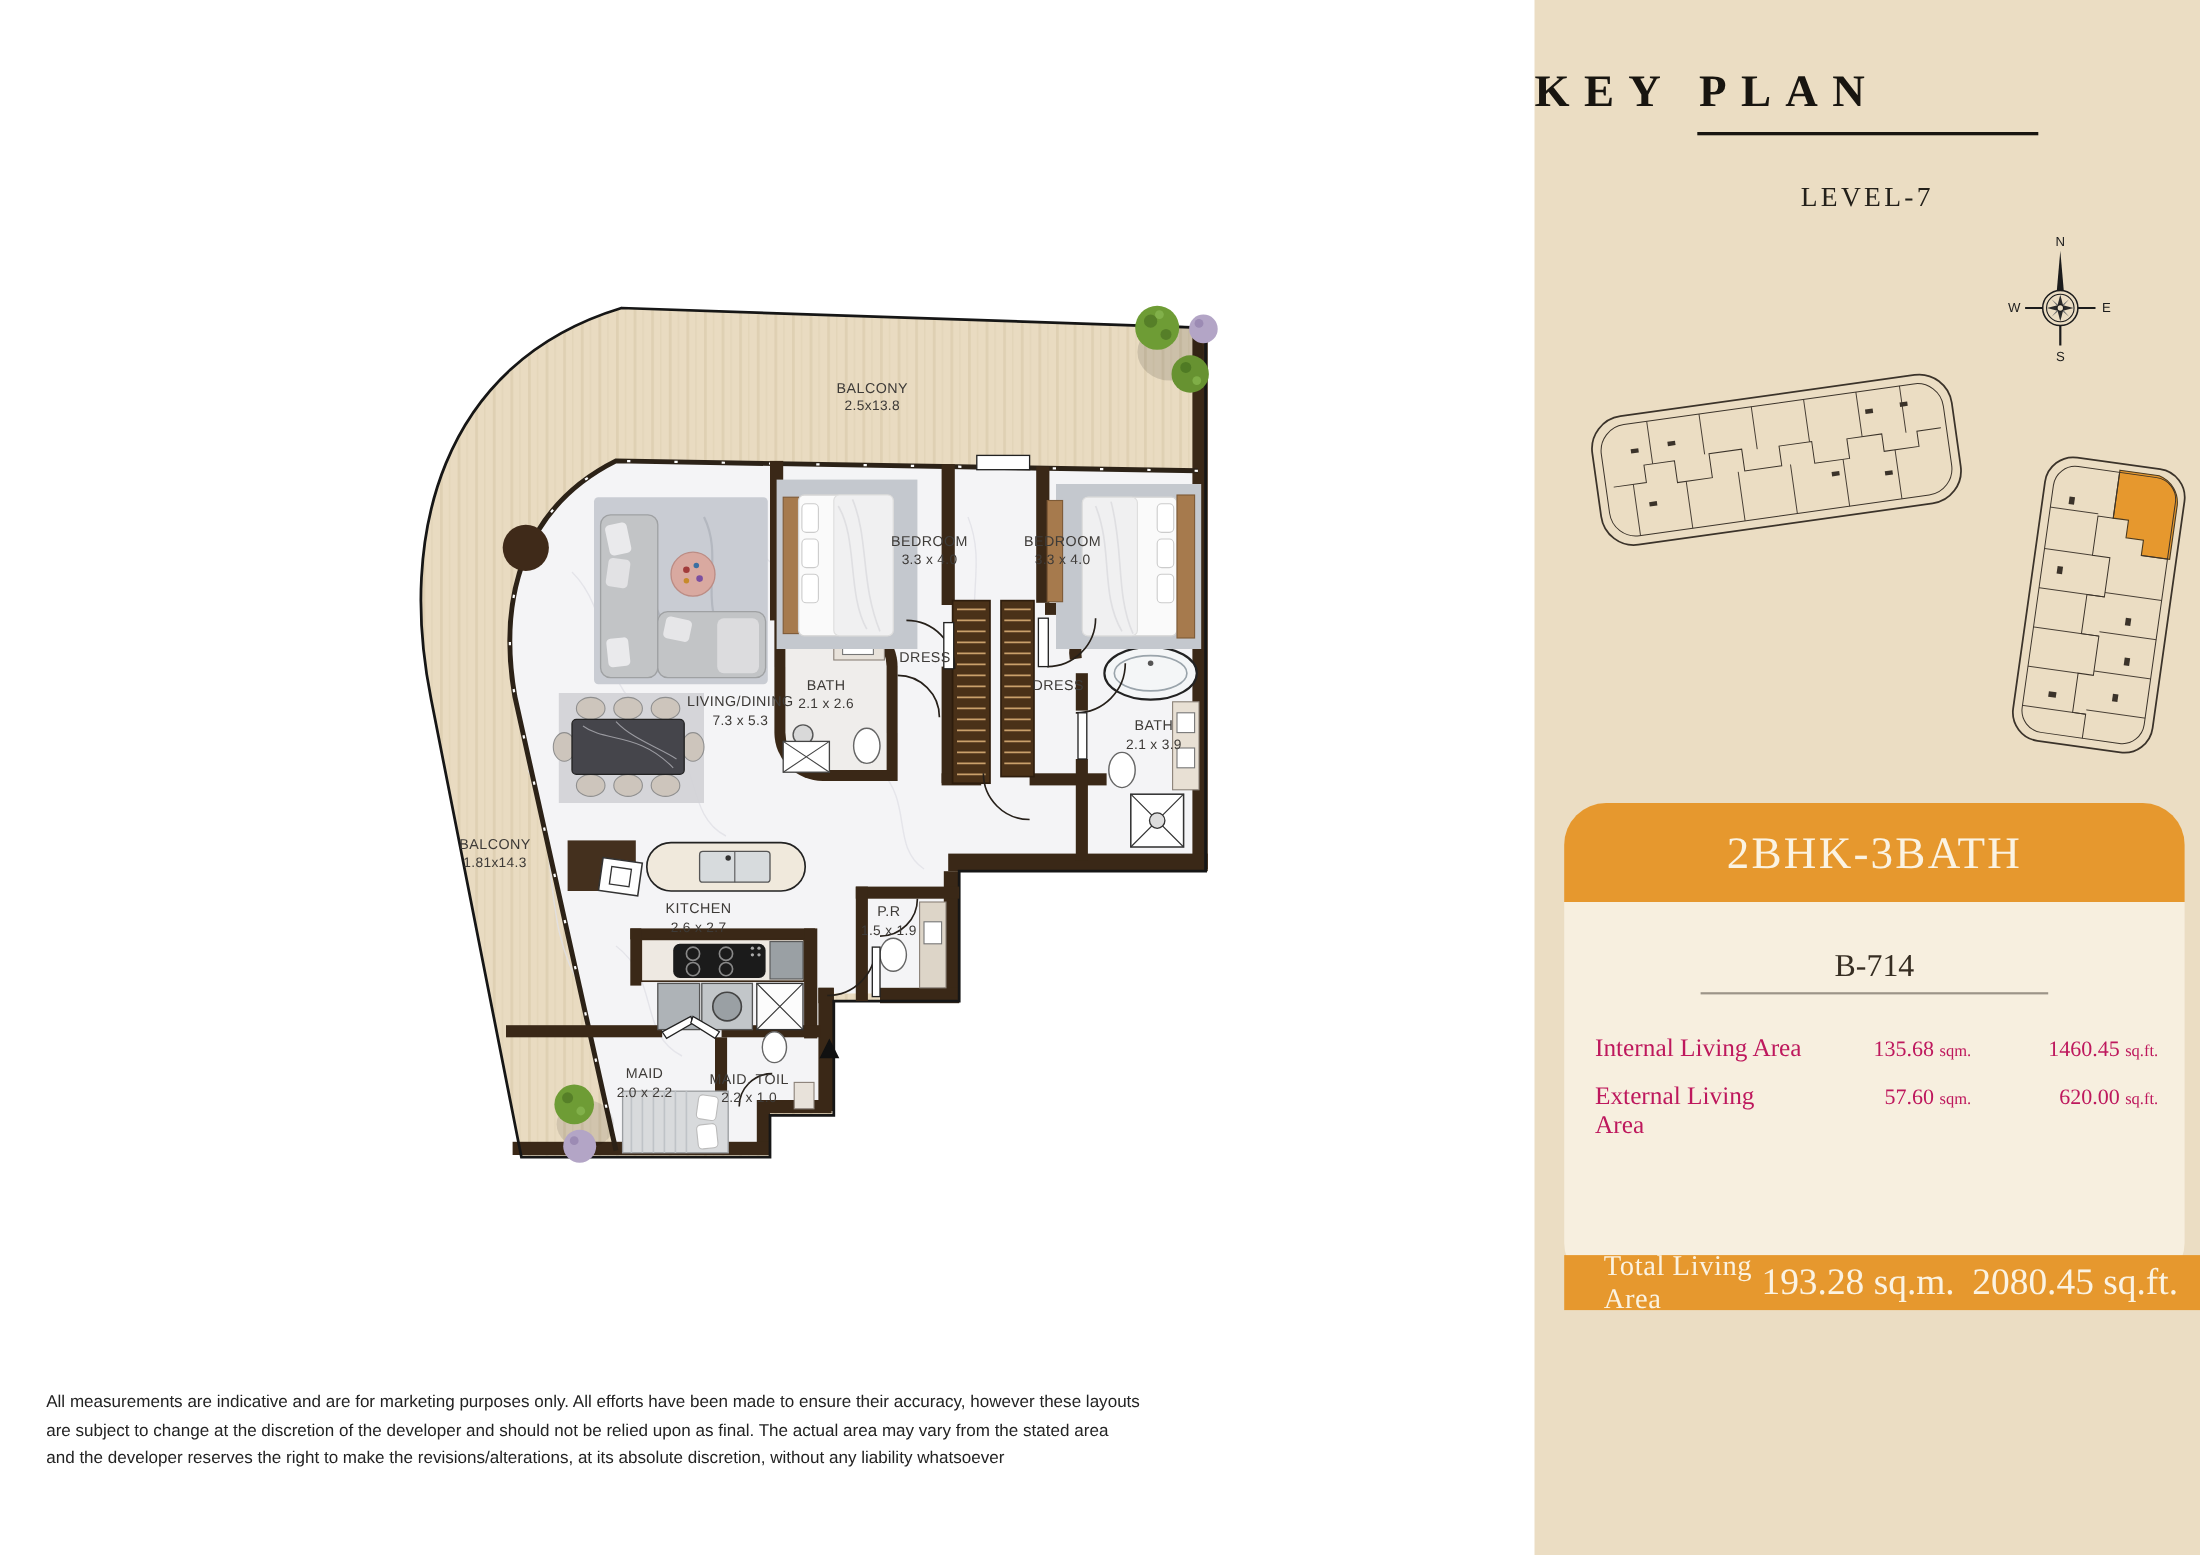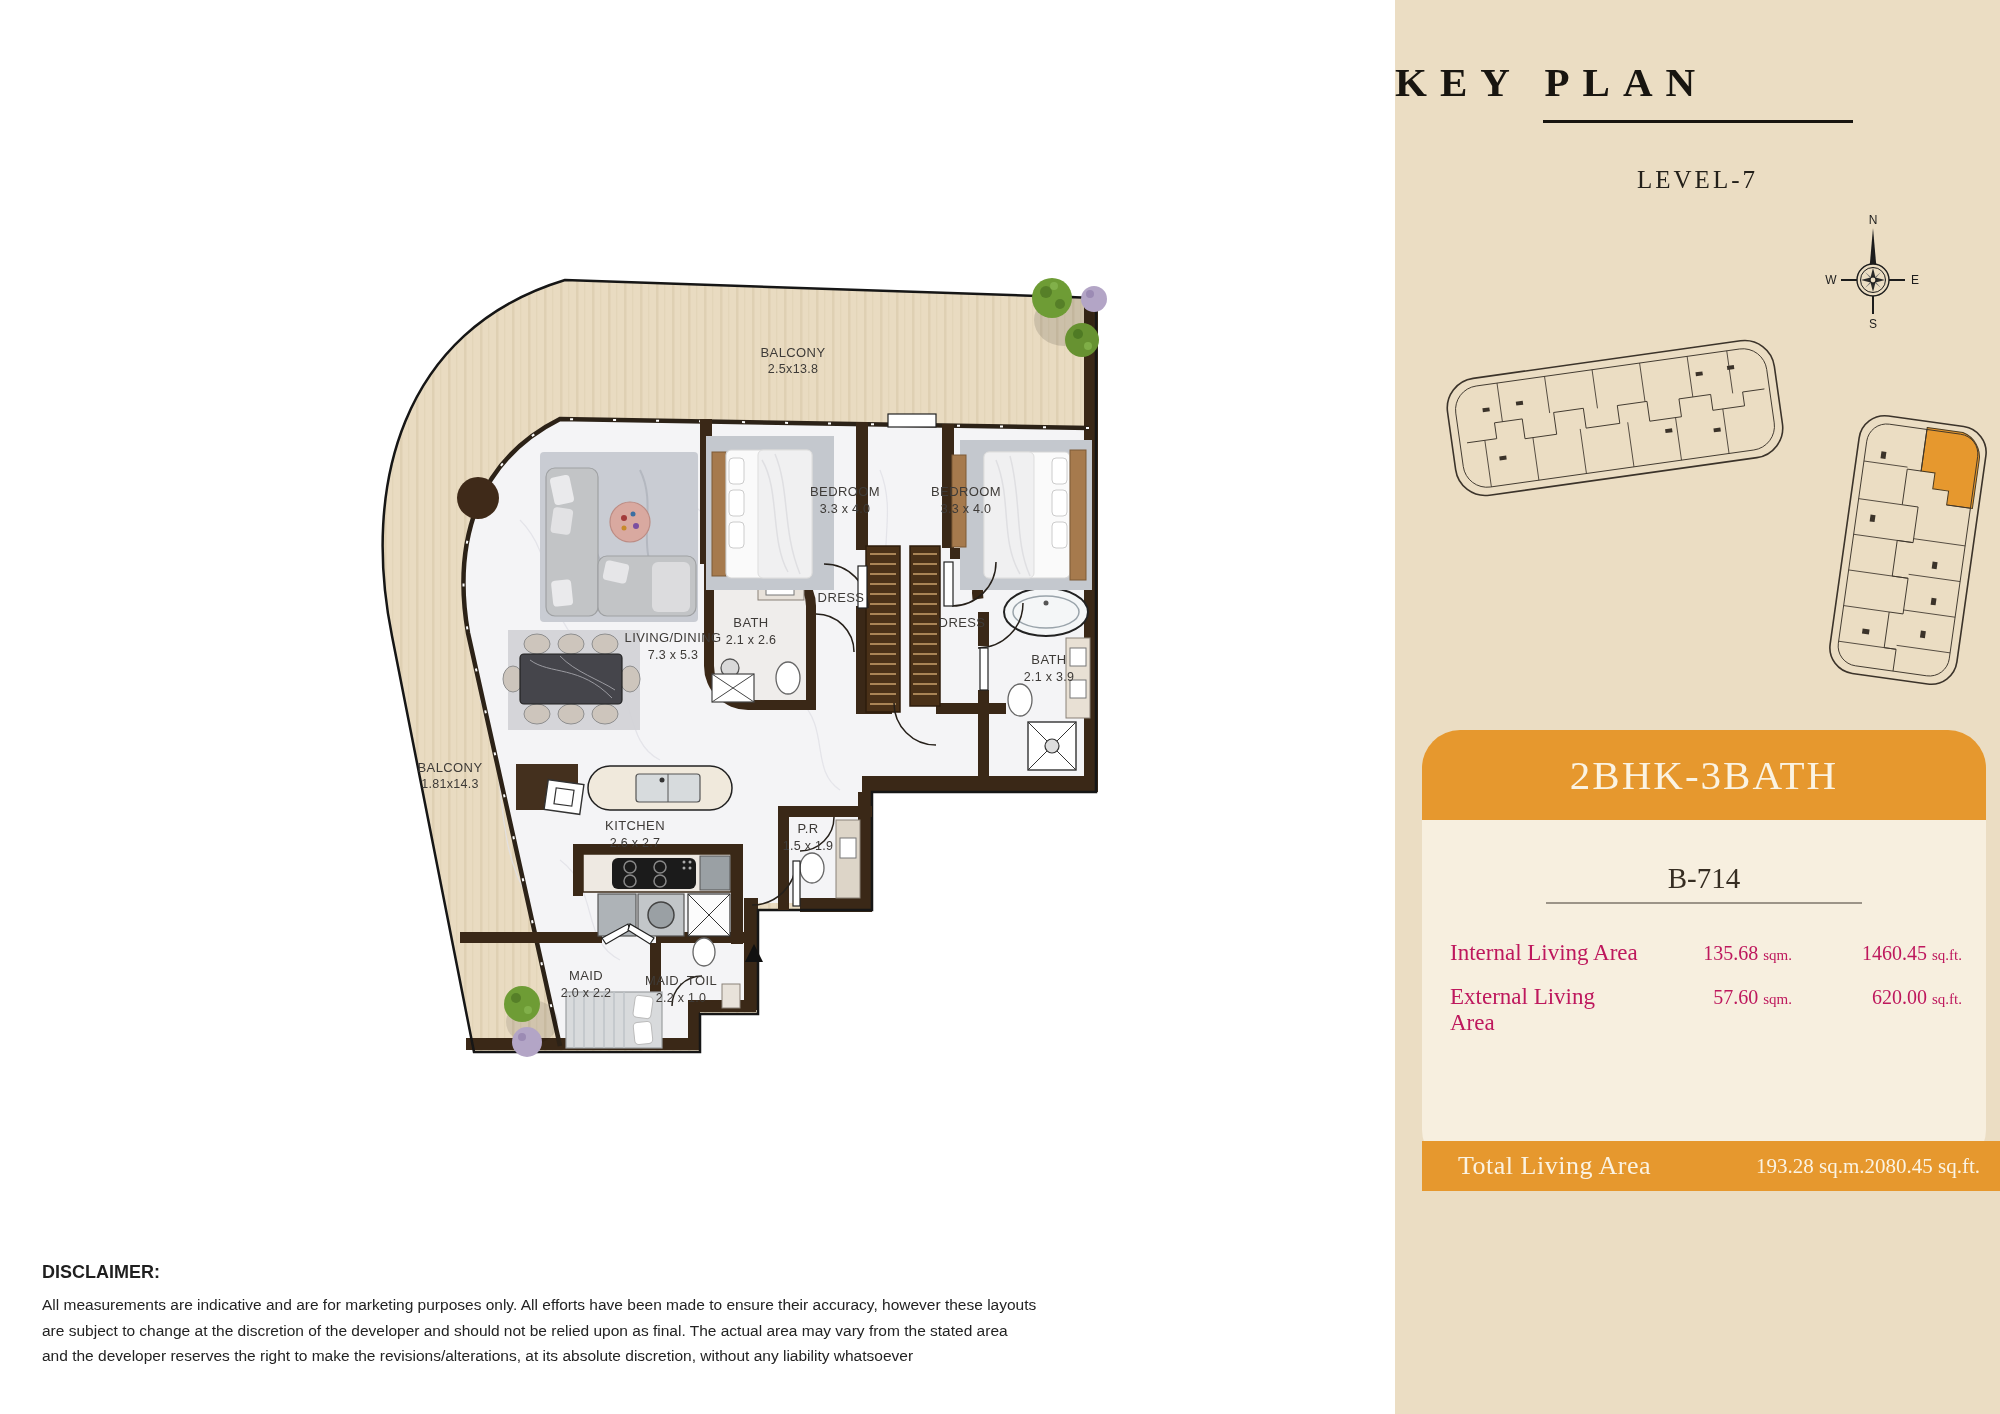--- a/index.html
+++ b/index.html
@@ -25,21 +25,21 @@
   .area-rows{position:absolute;left:1450px;top:940px;width:512px;display:grid;
              grid-template-columns:1fr 148px 170px;row-gap:18px;align-items:baseline;
              font-family:"Liberation Serif",serif;color:#be185d;}
   .area-label{font-size:23px;}
   .area-val{font-size:20px;text-align:right;white-space:nowrap;}
   .area-val .unit{font-size:15px;text-align:right;}
   .total-band{position:absolute;left:1422px;top:1141px;width:578px;height:50px;background:#E6982E;
               display:flex;align-items:center;justify-content:space-between;
               font-family:"Liberation Serif",serif;color:#FBF3E2;}
   .total-label{font-size:26px;padding-left:36px;letter-spacing:0.5px;}
-  .total-values{font-size:21px;padding-right:20px;display:flex;gap:0;white-space:nowrap;}
+  .total-values{font-size:34px;padding-right:20px;display:flex;gap:16px;white-space:nowrap;}
   
   .disclaimer{position:absolute;left:42px;top:1262px;width:1060px;color:#1f1f1f;}
   .disclaimer .d-title{font-size:18px;font-weight:700;margin-bottom:9px;}
   .disclaimer .d-line{font-size:15.5px;line-height:25.5px;color:#232323;}
   
   text{font-family:"Liberation Sans",sans-serif;}
   .room-name{font-size:13px;fill:#3E3B38;letter-spacing:.4px;text-anchor:middle;}
   .room-dims{font-size:12.5px;fill:#3E3B38;letter-spacing:.3px;text-anchor:middle;}
   .compass-letter{font-size:12px;fill:#1c1c1c;text-anchor:middle;font-family:"Liberation Sans",sans-serif;}
 </style>
@@ -412,19 +412,18 @@
   </div>
   <div class="total-band">
     <span class="total-label">Total Living Area</span>
     <span class="total-values">
       <span>193.28 sq.m.</span>
         <span>2080.45 sq.ft.</span>
     </span>
   </div>
 
   <div class="disclaimer">
-    <div class="d-title">DISCLAIMER:</div>
     <div class="d-line">All measurements are indicative and are for marketing purposes only. All efforts have been made to ensure their accuracy, however these layouts</div>
     <div class="d-line">are subject to change at the discretion of the developer and should not be relied upon as final. The actual area may vary from the stated area</div>
     <div class="d-line">and the developer reserves the right to make the revisions/alterations, at its absolute discretion, without any liability whatsoever</div>
   </div>
 
 </div>
 
 </body></html>

